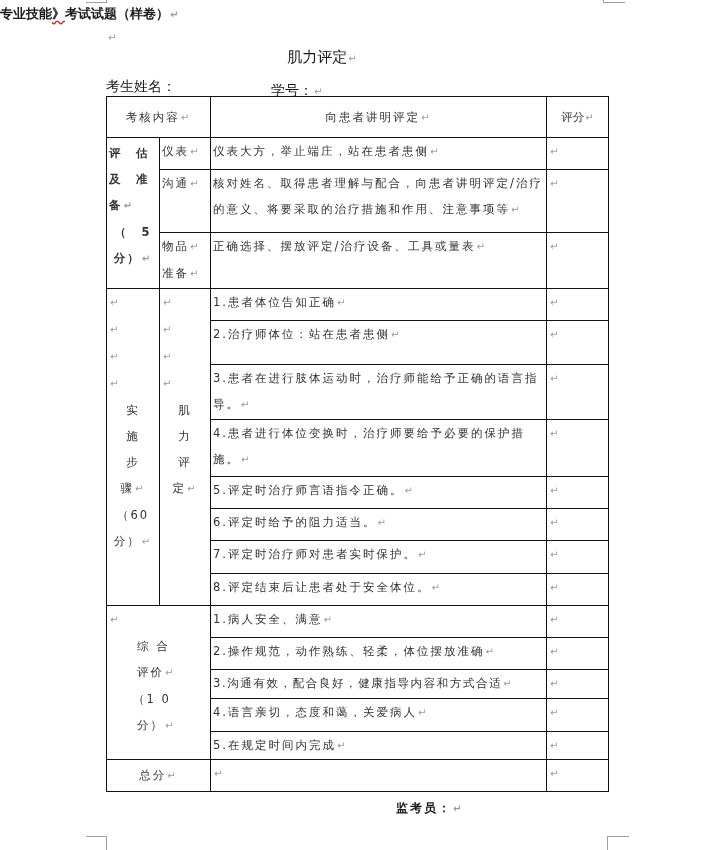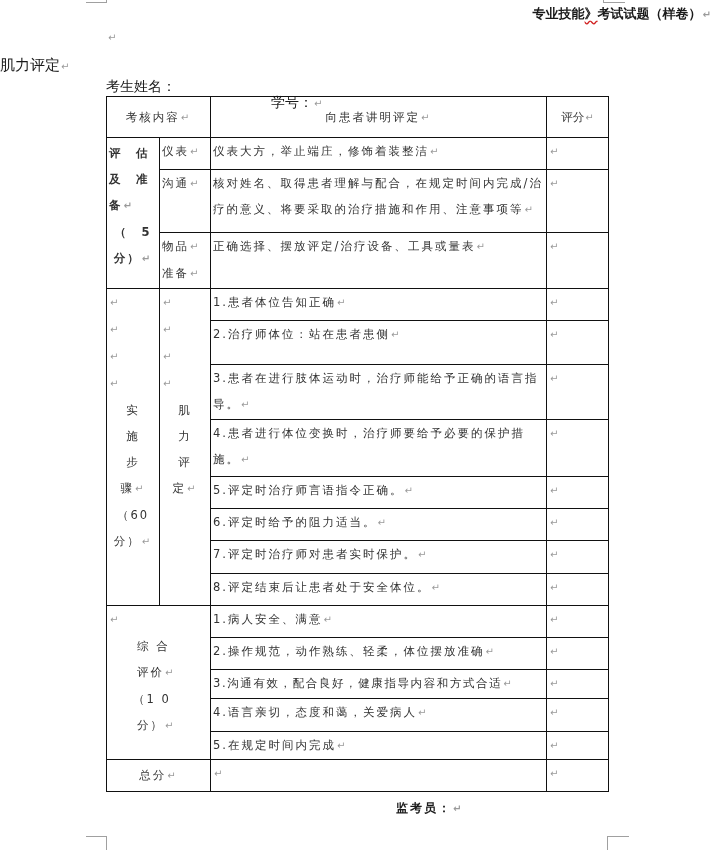--- a/index.html
+++ b/index.html
@@ -3,26 +3,26 @@
 <meta charset="utf-8">
 <style>
   html, body { margin: 0; padding: 0; }
   body {
     width: 711px; height: 850px; background: #ffffff; position: relative; overflow: hidden;
     font-family: "DejaVu Sans", "Liberation Sans", sans-serif; color: #1a1a1a;
   }
   .crop { position: absolute; border-color: #a0a0a0; border-style: solid; border-width: 0; }
   .ret { color: #9a9a9a; font-size: 10px; margin-left: 1px; }
   .abs { position: absolute; white-space: nowrap; }
-  #doc-title { top: 5px; left: 0; width: 711px; text-align: right; font-size: 13px; font-weight: bold; }
+  #doc-title { top: 5px; left: 0; width: 711px; text-align: left; font-size: 13px; font-weight: bold; }
   #doc-title .squig { text-decoration: underline wavy #d02020; text-underline-offset: 2px; }
   #empty-para { top: 26px; left: 107px; }
-  #sub-title { top: 48px; left: 0; width: 644px; font-size: 15px; margin-top: 8px; }
+  #sub-title { top: 48px; left: 0; width: 644px; text-align: center; font-size: 15px; }
   #student-line { top: 78px; left: 106px; font-size: 14px; }
-  #student-line .num { position: absolute; left: 165px; top: 16px; }
+  #student-line .num { position: absolute; left: 165px; top: 4px; }
   table.grid { position: absolute; left: 106px; top: 96px; border-collapse: collapse; table-layout: fixed; width: 502px; font-size: 11.5px; letter-spacing: 2px; padding-left: 40px; }
   table.grid td { border: 1px solid #111; padding: 0 2px; vertical-align: top; line-height: 26px; color: #333; }
   table.grid td.c { text-align: center; vertical-align: middle; }
   .h-row td { height: 40px; }
   .vcol { line-height: 26px; }
   .vcol .vl { display: block; }
   .dash-top { border-top: 1px dashed #888 !important; }
   #proctor { top: 800px; left: 396px; font-size: 12px; font-weight: bold; letter-spacing: 2px; }
 </style>
 </head>
@@ -62,26 +62,26 @@
 
   <tr style="height:32px">
     <td rowspan="3" class="vcol" style="vertical-align:top;padding-top:2px;font-weight:bold;">
       <span class="vl">评　估</span>
       <span class="vl">及　准</span>
       <span class="vl"><span>备</span><span class="ret">↵</span></span>
       <span class="vl" style="text-align:center">（　5</span>
       <span class="vl" style="text-align:center"><span>分）</span><span class="ret">↵</span></span>
     </td>
     <td><span>仪表</span><span class="ret">↵</span></td>
-    <td><span>仪表大方，举止端庄，修饰着装整洁</span><span class="ret">↵</span></td>
+    <td><span>仪表大方，举止端庄，站在患者患侧</span><span class="ret">↵</span></td>
     <td><span class="ret">↵</span></td>
   </tr>
   <tr style="height:63px">
     <td><span>沟通</span><span class="ret">↵</span></td>
-    <td><span>核对姓名、取得患者理解与配合，在规定时间内完成/治疗的意义、将要采取的治疗措施和作用、注意事项等</span><span class="ret">↵</span></td>
+    <td><span>核对姓名、取得患者理解与配合，向患者讲明评定/治疗的意义、将要采取的治疗措施和作用、注意事项等</span><span class="ret">↵</span></td>
     <td><span class="ret">↵</span></td>
   </tr>
   <tr style="height:56px">
     <td><span class="vl"><span>物品</span><span class="ret">↵</span></span><span class="vl"><span>准备</span><span class="ret">↵</span></span></td>
     <td><span>正确选择、摆放评定/治疗设备、工具或量表</span><span class="ret">↵</span></td>
     <td><span class="ret">↵</span></td>
   </tr>
 
   <tr style="height:32px">
     <td rowspan="8" class="vcol" style="vertical-align:top;">

